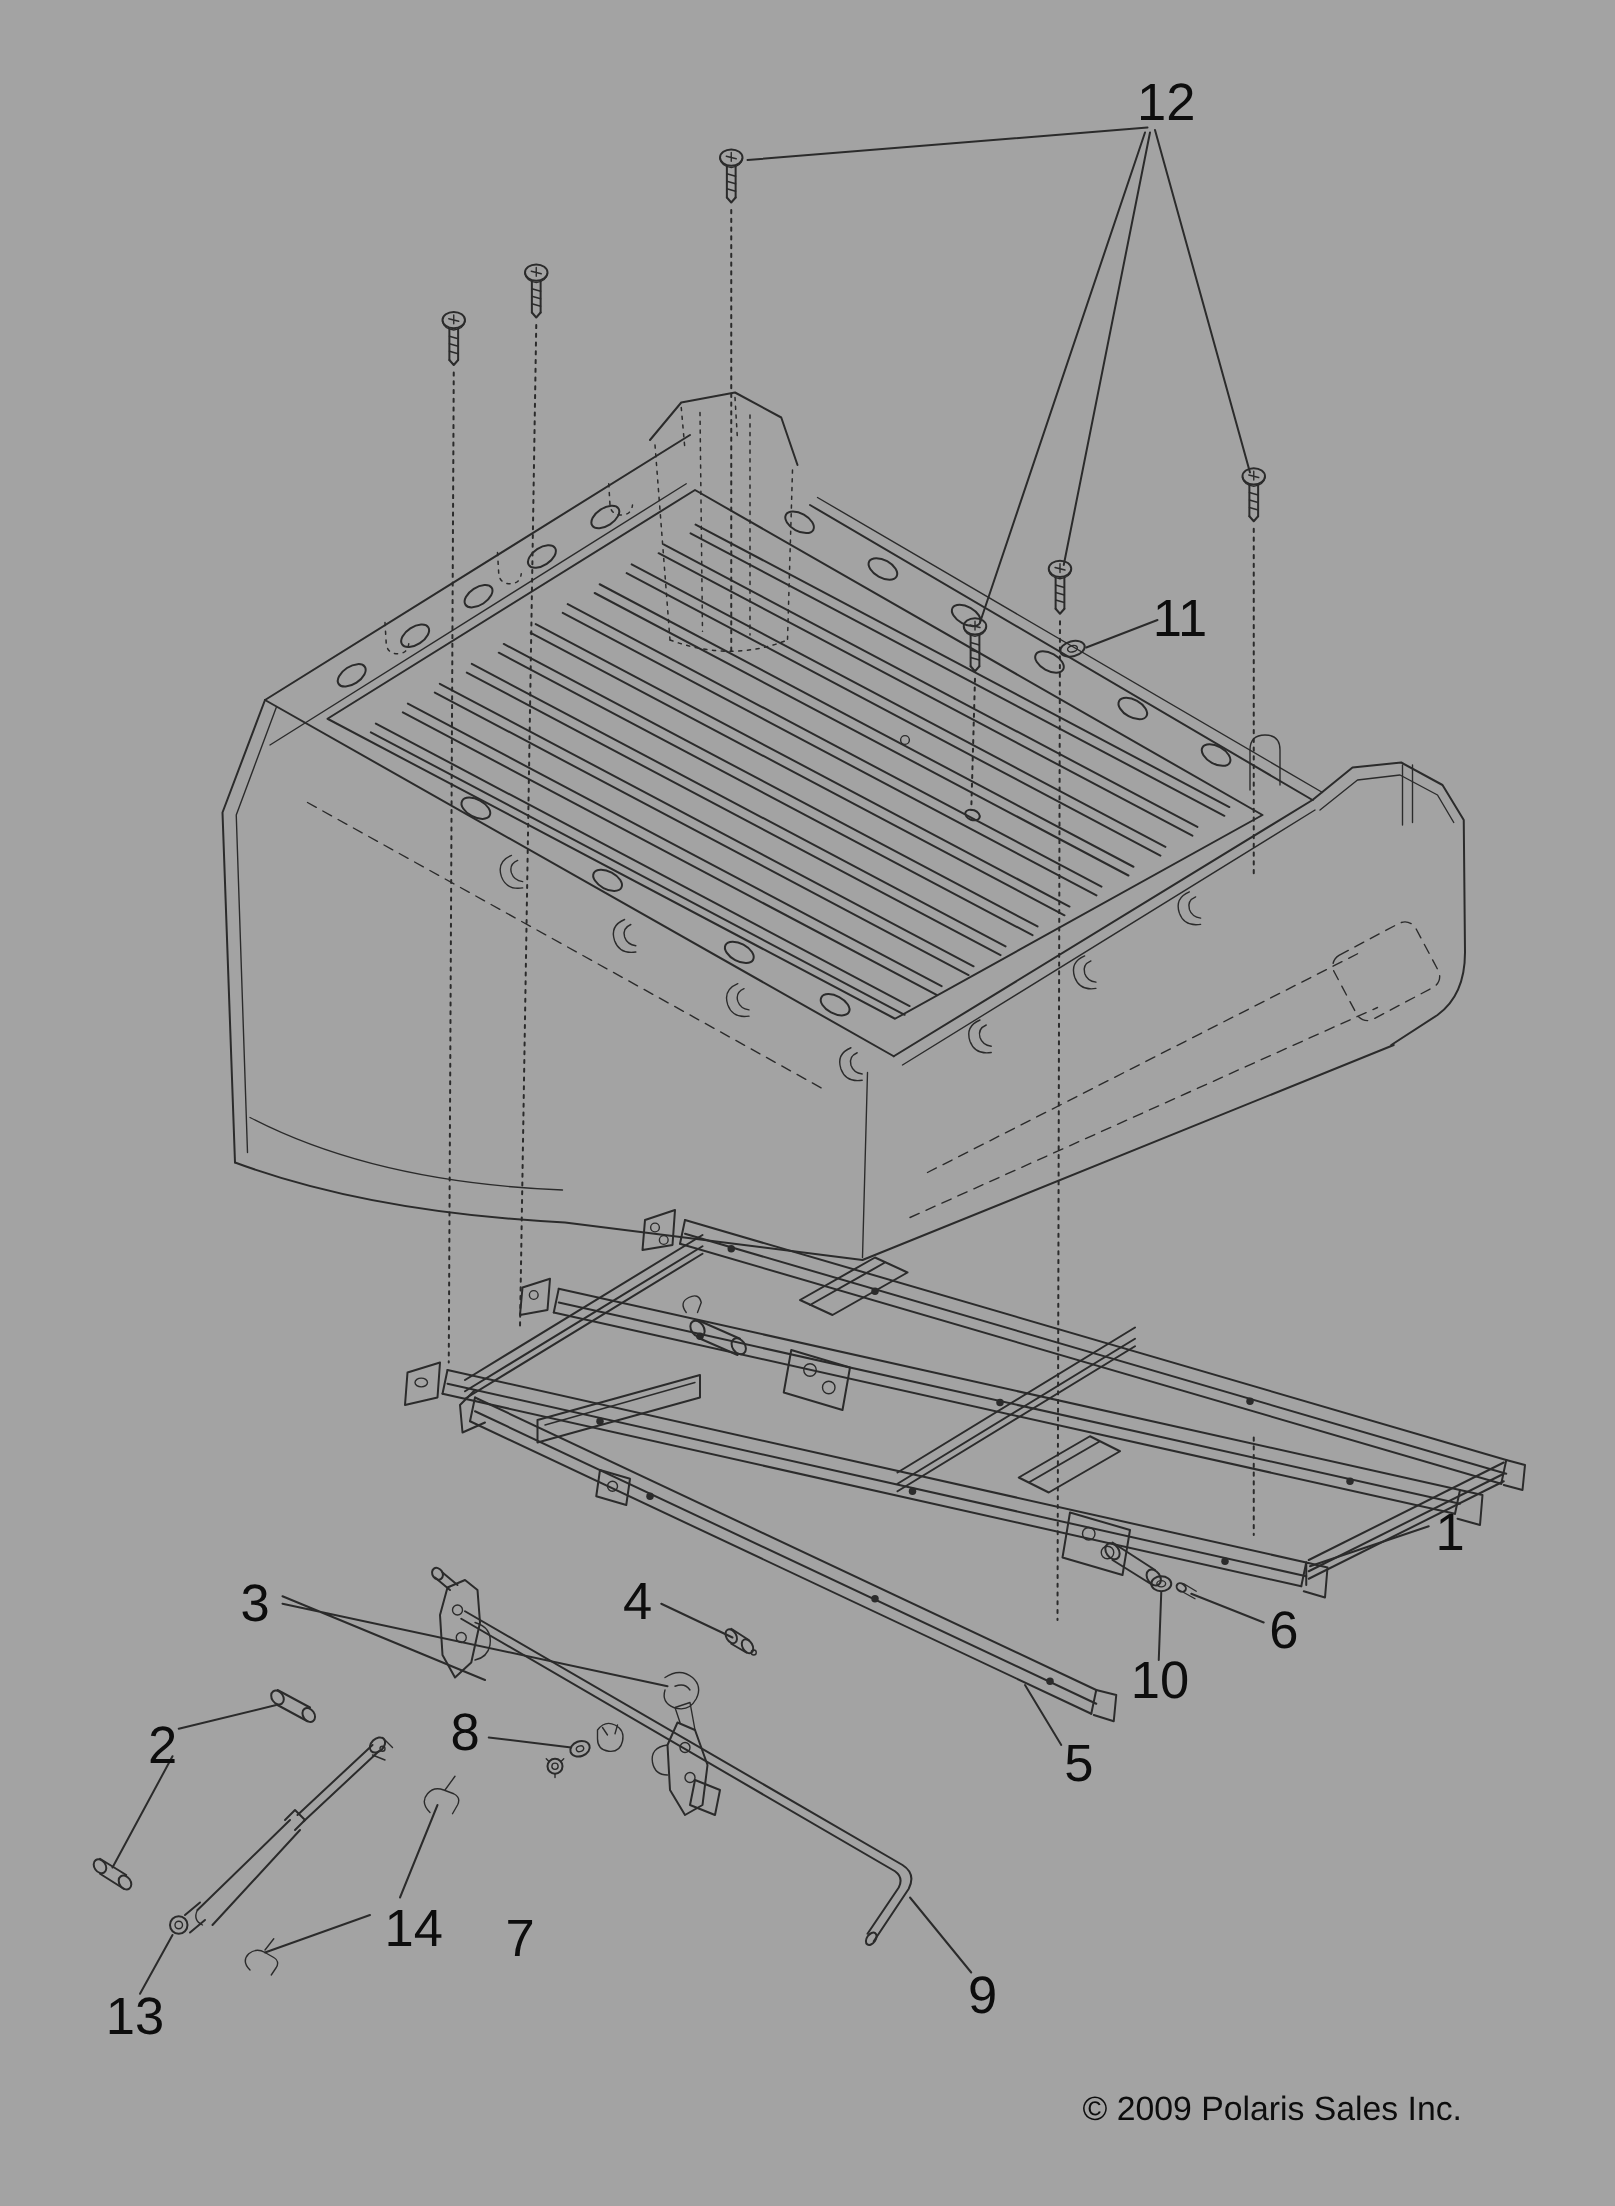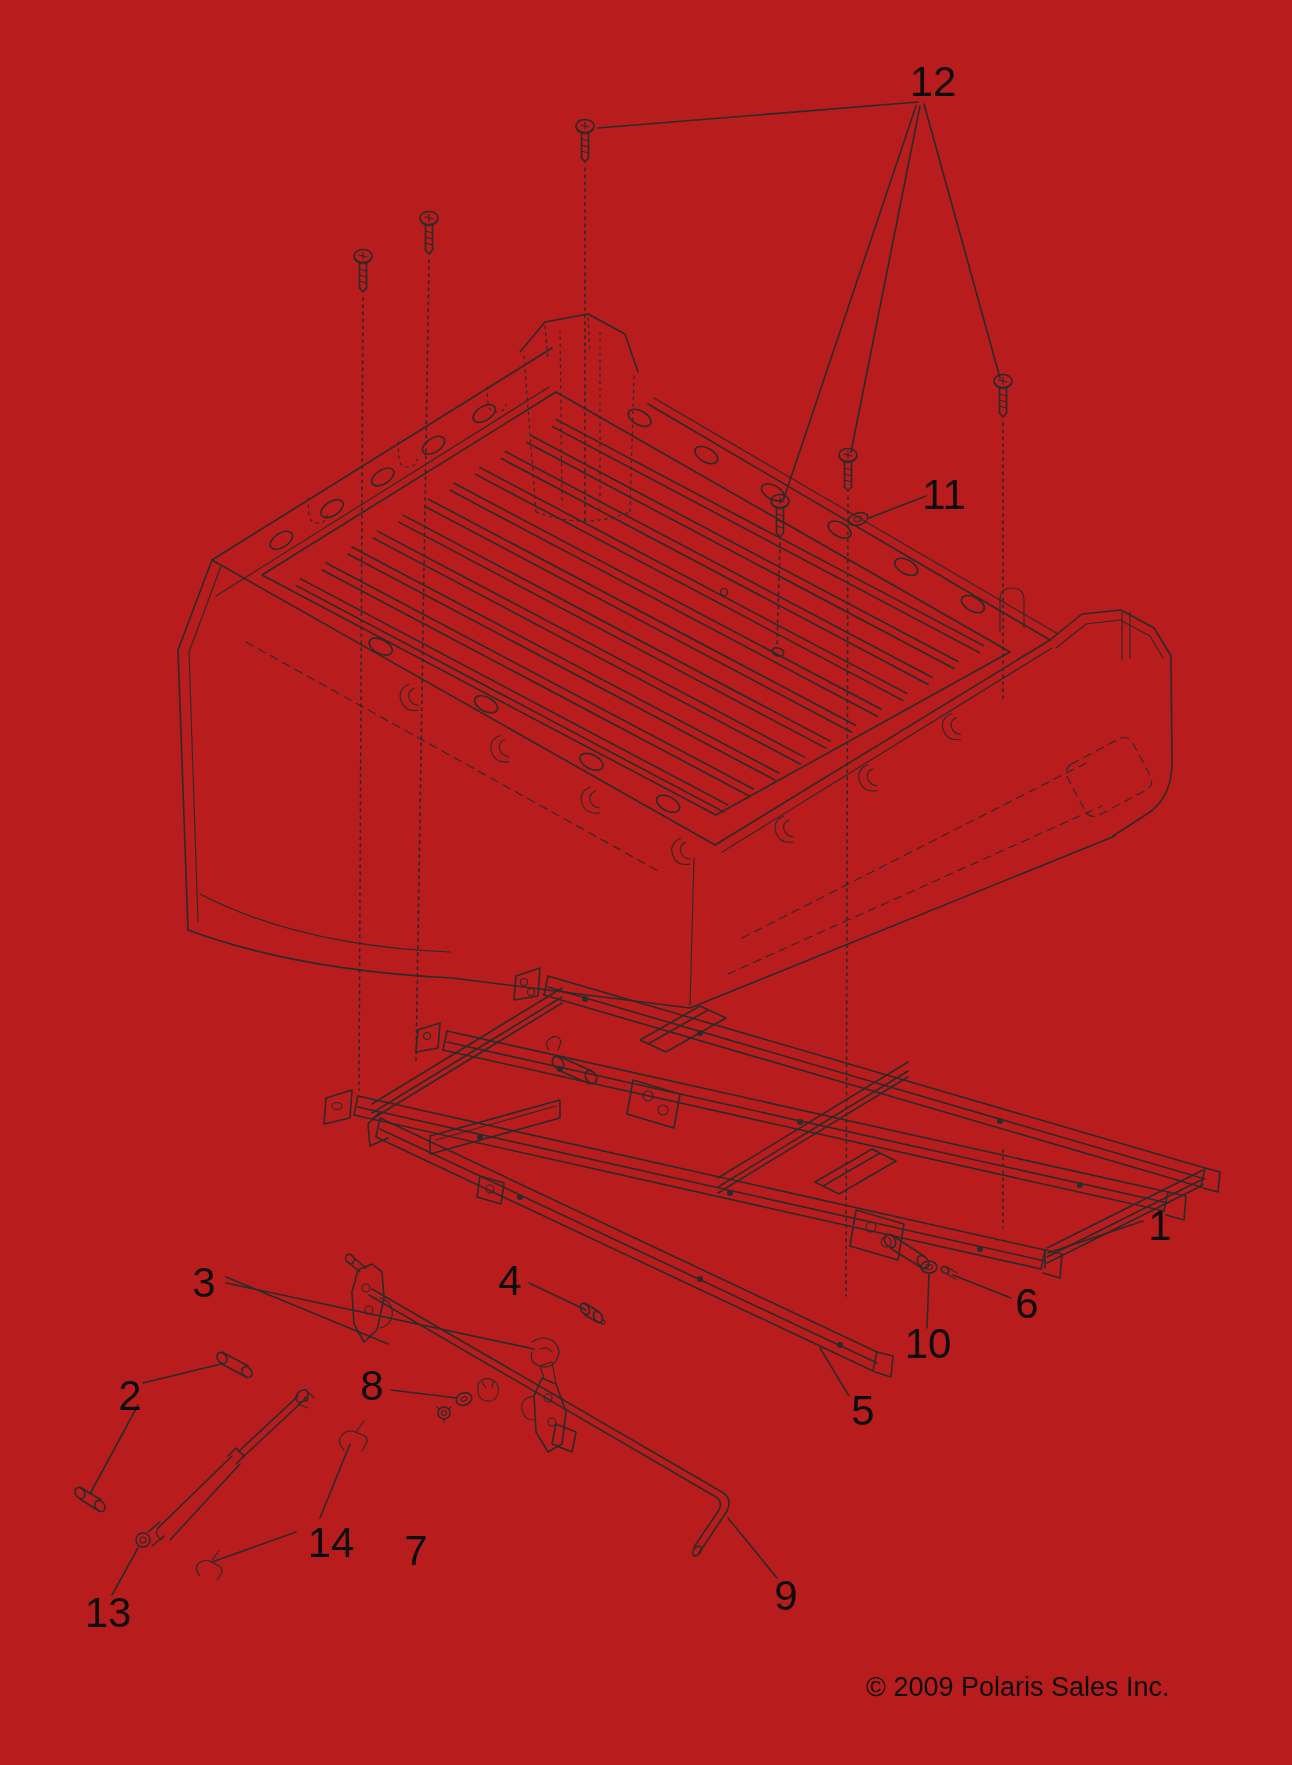--- a/index.html
+++ b/index.html
@@ -1,16 +1,16 @@
 <!DOCTYPE html>
 <html><head>
 <meta charset="utf-8">
 <style>
   html,body{margin:0;padding:0;background:#ffffff;}
-  .page{position:relative;width:1292px;height:1765px;background:#b91c1c;overflow:hidden;
+  .page{position:relative;width:1292px;height:1765px;background:#a3a3a3;overflow:hidden;
         font-family:"Liberation Sans", sans-serif;}
   svg{position:absolute;left:0;top:0;}
   svg path, svg line, svg ellipse, svg circle, svg polyline, svg polygon, svg rect{
      stroke:#2b2b2b; fill:none; stroke-width:1.6; stroke-linecap:round; stroke-linejoin:round;}
   svg .thin{stroke-width:1.1;}
   svg .dot{stroke-dasharray:2.5 4.5; stroke-width:1.2;}
   svg .dash{stroke-dasharray:8 6; stroke-width:1.1;}
   svg .filldot{fill:#2b2b2b;stroke:none;}
   svg text{fill:#0d0d0d;stroke:none;}
   svg text.callout{font-size:42px;font-family:"Liberation Sans",sans-serif;text-anchor:middle;}

